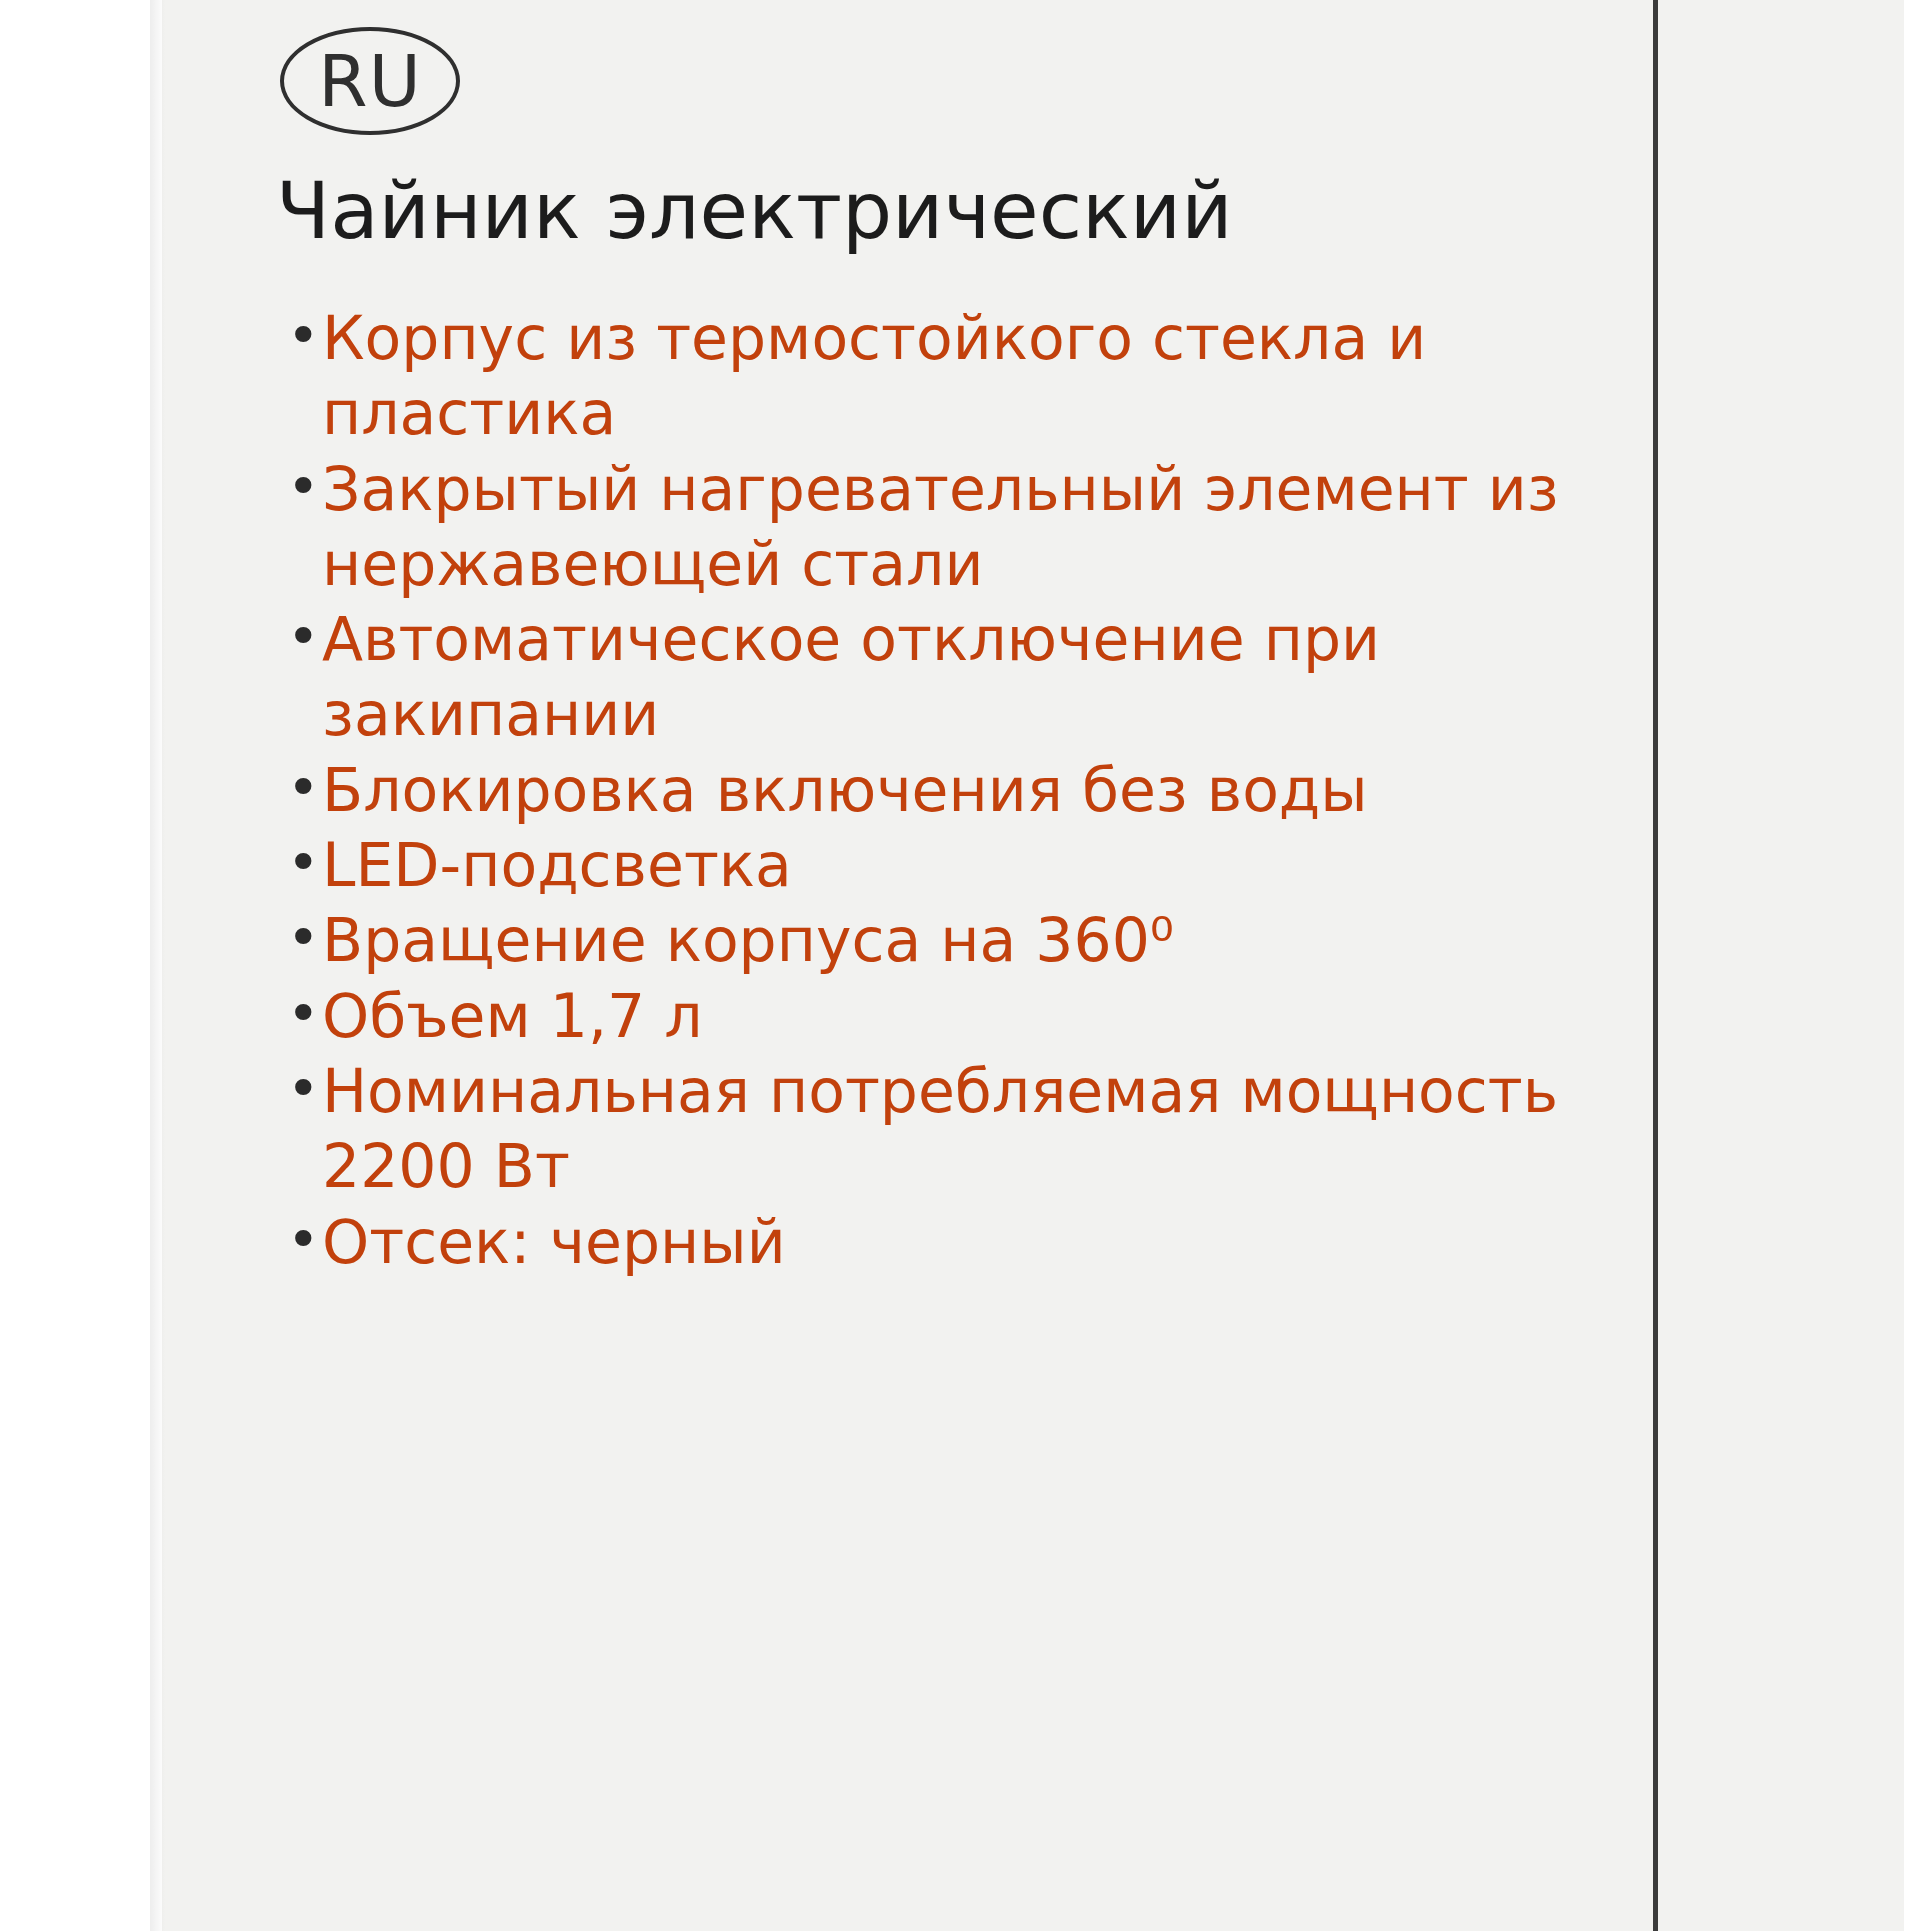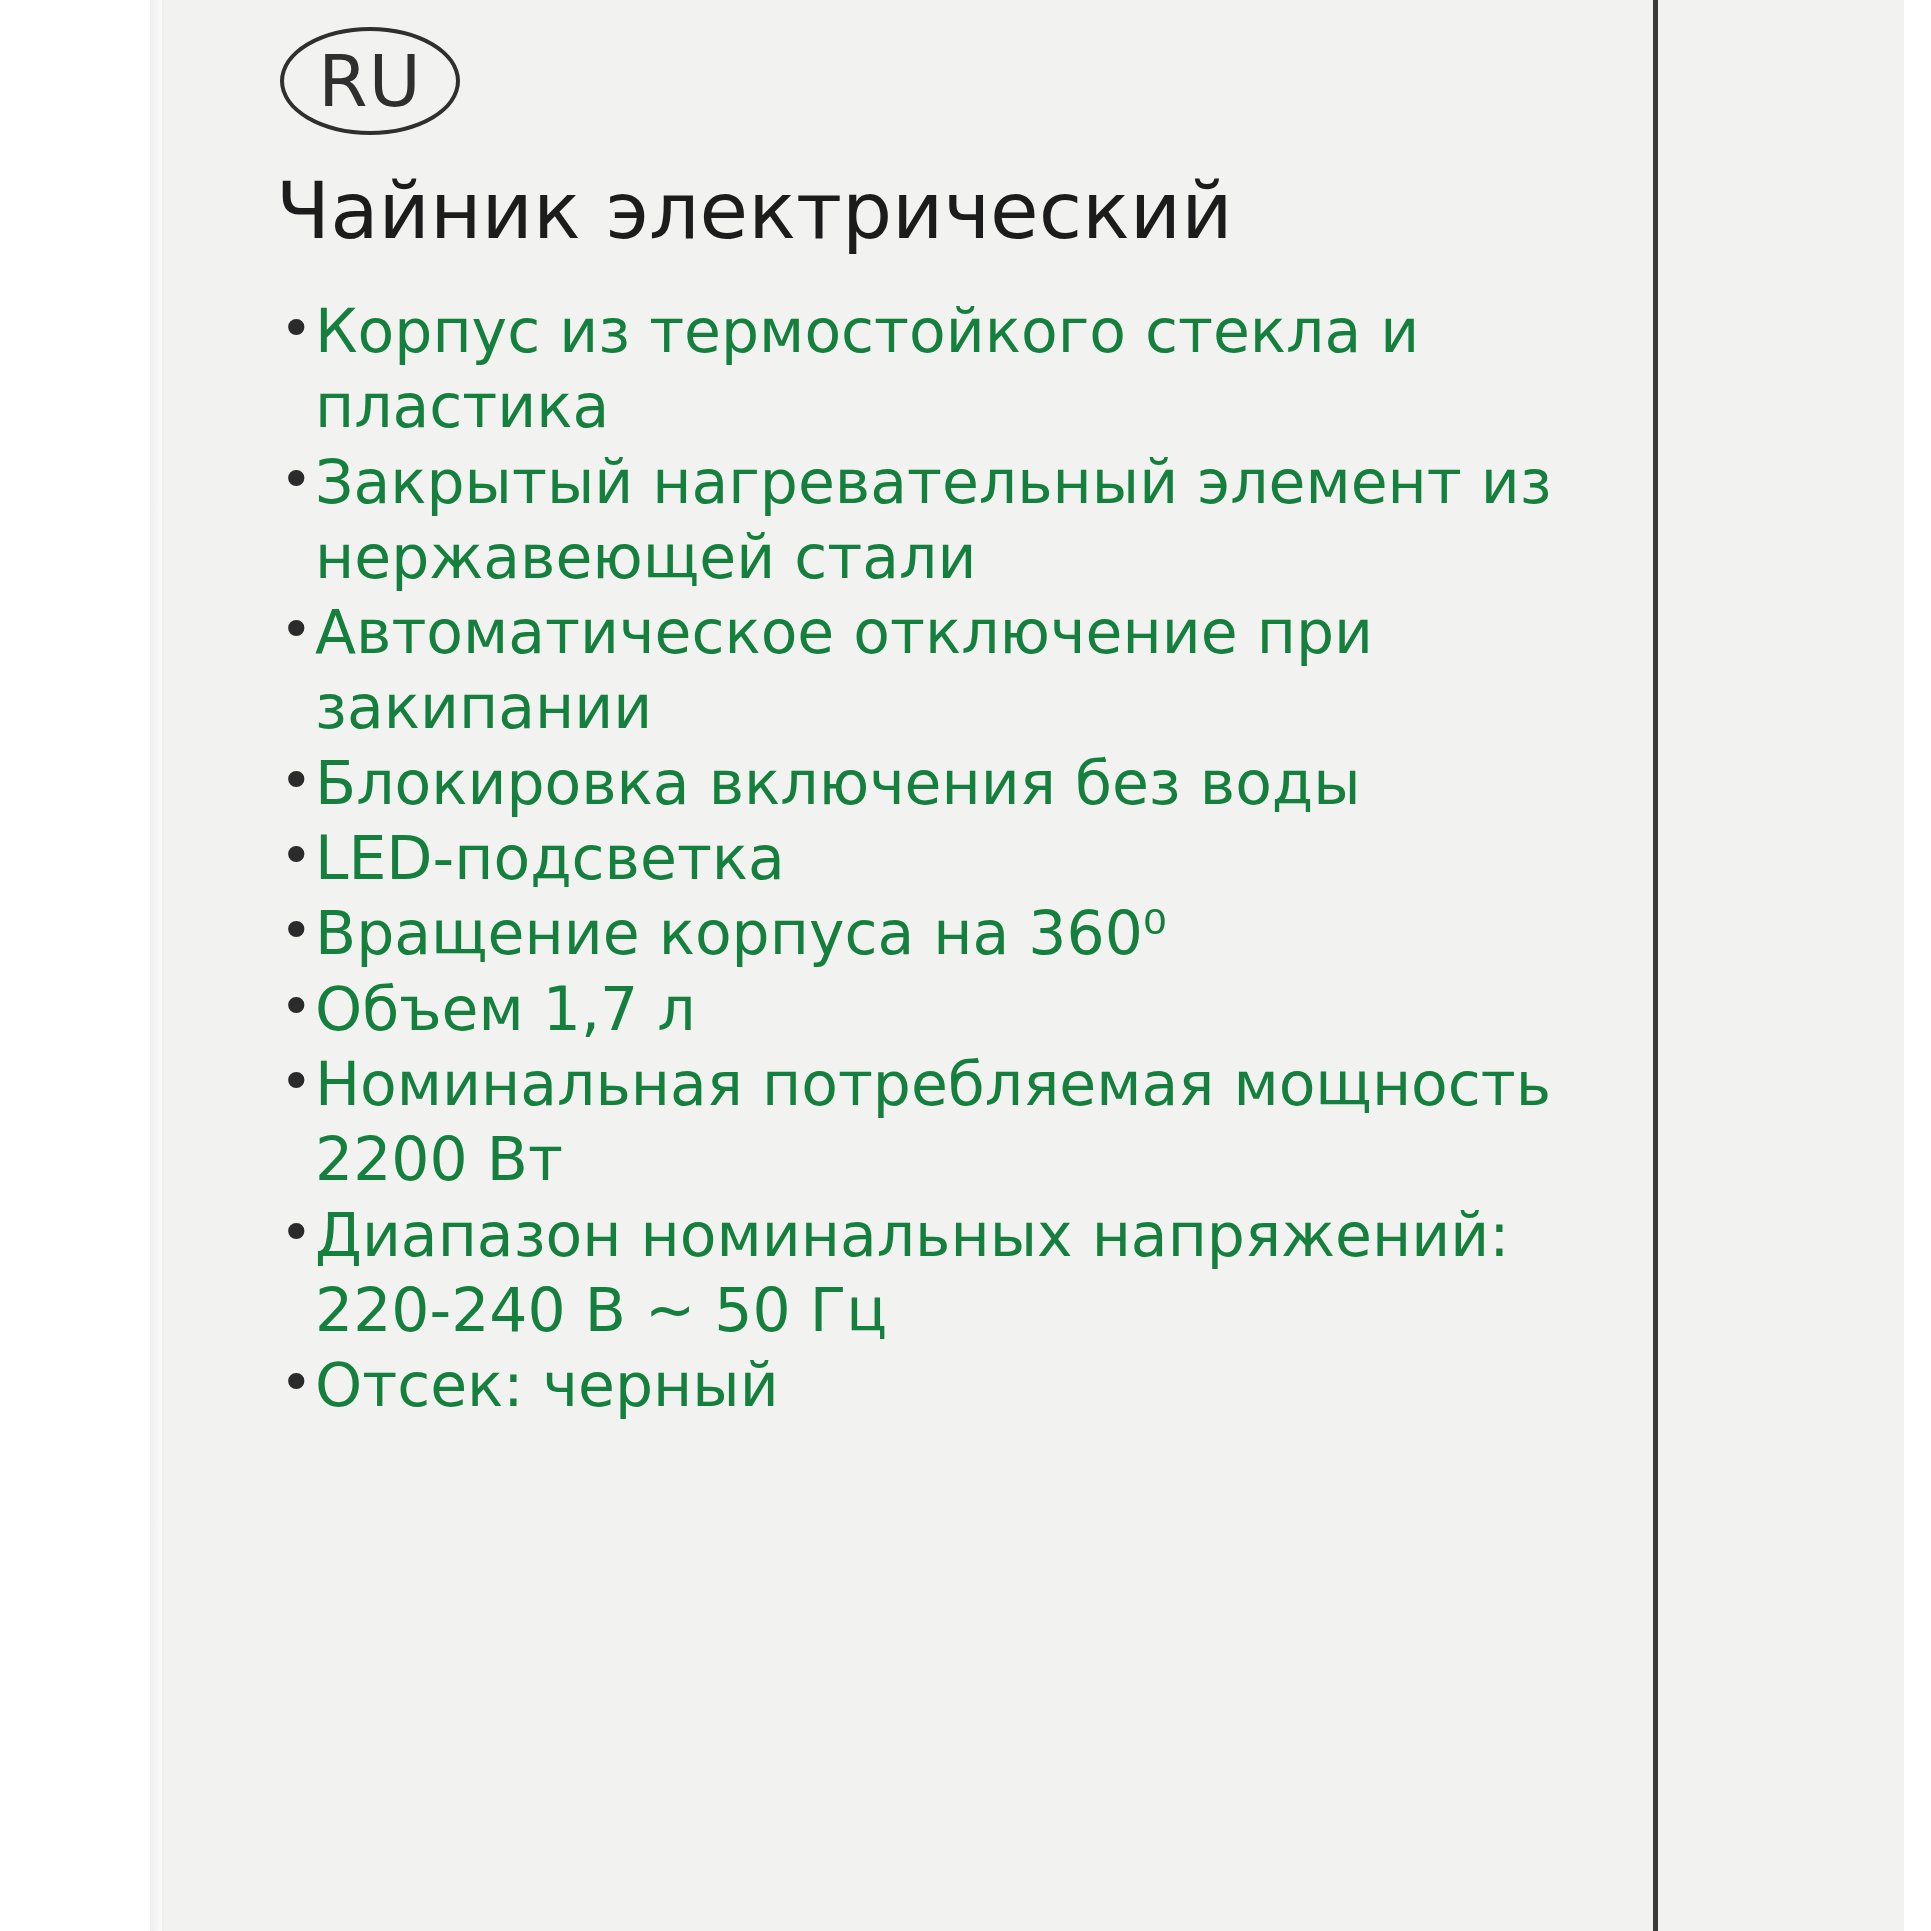--- a/index.html
+++ b/index.html
@@ -78,23 +78,23 @@
     font-weight: 400;
     font-size: 79px;
     line-height: 1.0;
     white-space: nowrap;
   }
   .title-ru { left: 114px; top: 172px; }
 
   ul.features {
     position: absolute;
     list-style: none;
-    margin: 4px;
+    margin: 11px;
     padding: 0;
-    color: #15803d;
+    color: #c2410c;
   }
   .features-ru {
     left: 108px;
     top: 290px;
     width: 1381px;
     font-size: 60px;
     line-height: 1.255;
   }
   ul.features li {
     position: relative;
@@ -124,21 +124,20 @@
     <div class="title title-ru">Чайник электрический</div>
     <ul class="features features-ru">
       <li>Корпус из термостойкого стекла и пластика</li>
       <li>Закрытый нагревательный элемент из нержавеющей стали</li>
       <li>Автоматическое отключение при закипании</li>
       <li>Блокировка включения без воды</li>
       <li>LED-подсветка</li>
       <li>Вращение корпуса на 360⁰</li>
       <li>Объем 1,7 л</li>
       <li>Номинальная потребляемая мощность 2200 Вт</li>
-      <li>Диапазон номинальных напряжений: 220-240 В ~ 50 Гц</li>
       <li>Отсек: черный</li>
     </ul>
   </div>
 
   <div class="divider"></div>
 
   <div class="column col-en">
     
     
     

